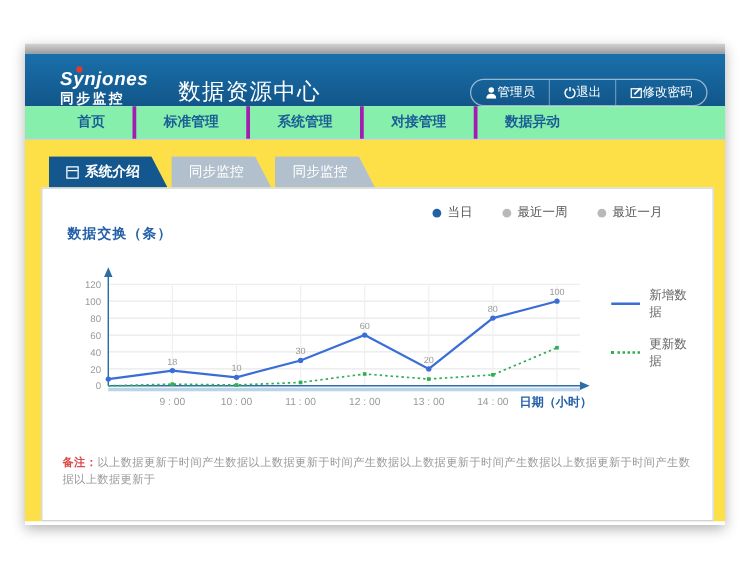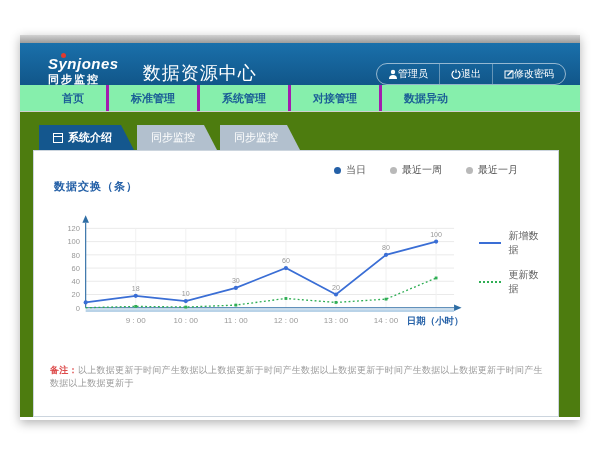--- a/index.html
+++ b/index.html
@@ -17,21 +17,21 @@
   .user-pill{margin-left:auto;display:flex;align-items:center;border:1px solid rgba(255,255,255,.55);
     border-radius:11px;color:#fff;font-size:10px;overflow:hidden;}
   .user-item{display:flex;align-items:center;gap:0;padding:3px 11px;cursor:pointer;}
   .user-item + .user-item{border-left:1px solid rgba(255,255,255,.35);}
   .uicon{width:10px;height:10px;display:inline-block;}
   
   .nav{height:26px;background:#86efac;border-bottom:1px solid #d0d0d0;display:flex;padding-left:20px;align-items:flex-end;}
   .nav-item{font-size:11px;font-weight:bold;color:#1b5e96;line-height:26px;padding:0 22px;cursor:pointer;}
   .nav-item + .nav-item{border-left:3px solid #a21caf;}
   
-  .content{padding:13px 21px 0 13px;background:#4d7c0f;}
+  .content{padding:13px 9px 0 13px;background:#fde047;}
   .tabs{display:flex;margin-left:6px;}
   .tab{color:#fff;font-size:11px;padding:5px 22px 5px 14px;margin-right:3px;background:#b2c0ce;cursor:pointer;
     clip-path:polygon(0 0,calc(100% - 13px) 0,100% 100%,0 100%);display:flex;align-items:center;gap:5px;}
   .tab.active{background:#14578e;font-weight:bold;}
   .tab-icon{width:8px;height:8px;border:1px solid #fff;display:inline-block;
     background:linear-gradient(#fff,#fff) 0 2px/100% 1px no-repeat;}
   .panel{background:#fff;border:1px solid #ccd5de;min-height:245px;padding:6px 12px 14px 12px;}
   
   .filters{display:flex;justify-content:flex-end;gap:24px;align-items:center;padding:6px 28px 0 0;
     font-size:10px;color:#555;}

